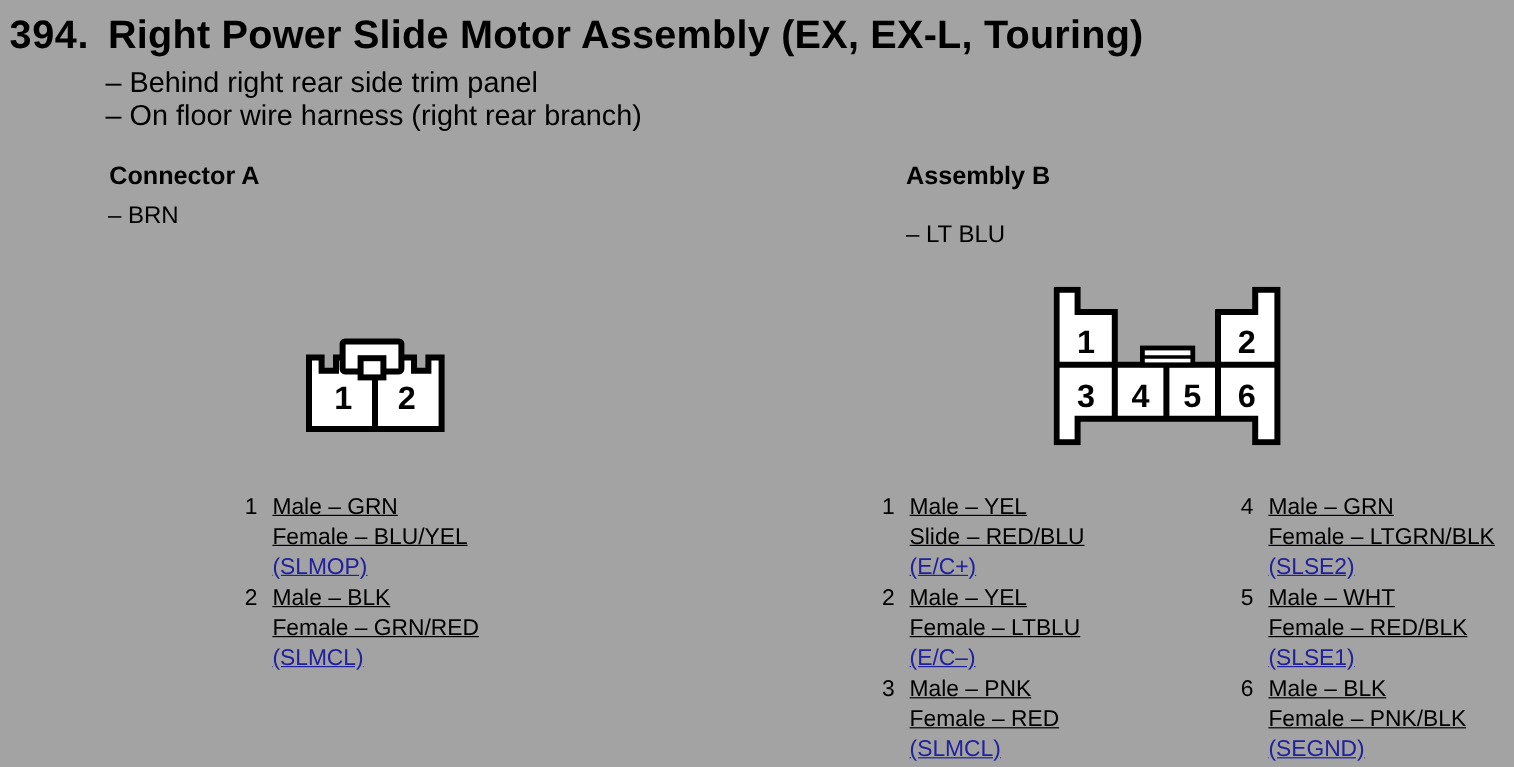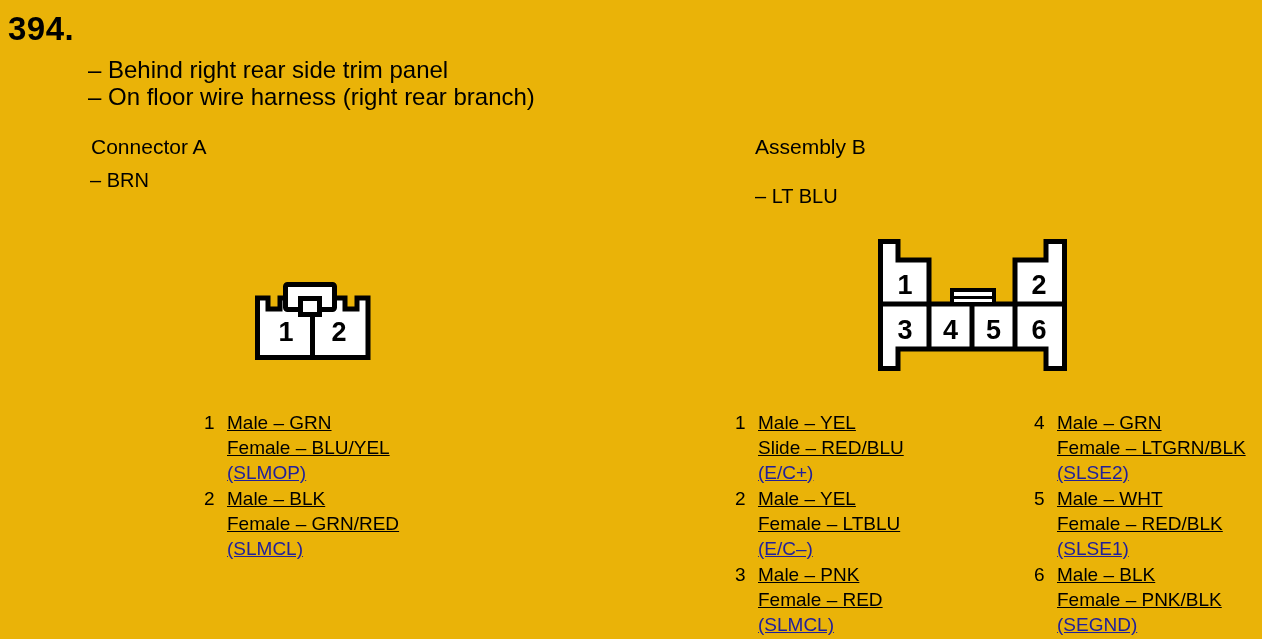--- a/index.html
+++ b/index.html
@@ -4,21 +4,21 @@
 <style>
   html, body {
     margin: 0;
     padding: 0;
     background: #ffffff;
   }
   #canvas {
     position: relative;
     width: 1262px;
     height: 639px;
-    background: #eab308;
+    background: #a3a3a3;
     font-family: "Liberation Sans", sans-serif;
     color: #000000;
     overflow: hidden;
   }
   .abs { position: absolute; }
 
   
   .title-num {
     left: 8px; top: 10px;
     font-size: 33px; font-weight: bold;
@@ -32,21 +32,21 @@
   }
   .notes {
     left: 88px; top: 56px;
     font-size: 24px;
     line-height: 27px;
     white-space: nowrap;
   }
 
   
   .conn-heading {
-    font-size: 21px; font-weight: normal;
+    font-size: 21px; font-weight: bold;
     white-space: nowrap;
   }
   .conn-color {
     font-size: 20px;
     white-space: nowrap;
   }
 
   
   .pin-list { position: absolute; }
   .pin {
@@ -73,20 +73,21 @@
     font-family: "Liberation Sans", sans-serif;
     font-weight: bold;
   }
 </style>
 </head>
 <body>
 
 <div id="canvas">
 
   <div class="abs title-num">394.</div>
+  <div class="abs title-text">Right Power Slide Motor Assembly (EX, EX-L, Touring)</div>
 
   <div class="abs notes">
     <div>– Behind right rear side trim panel</div>
     <div>– On floor wire harness (right rear branch)</div>
   </div>
 
   <div class="abs conn-heading" style="left:91px; top:135px;">Connector A</div>
   <div class="abs conn-color" style="left:90px; top:169px;">– BRN</div>
 
   <div class="abs conn-heading" style="left:755px; top:135px;">Assembly B</div>

